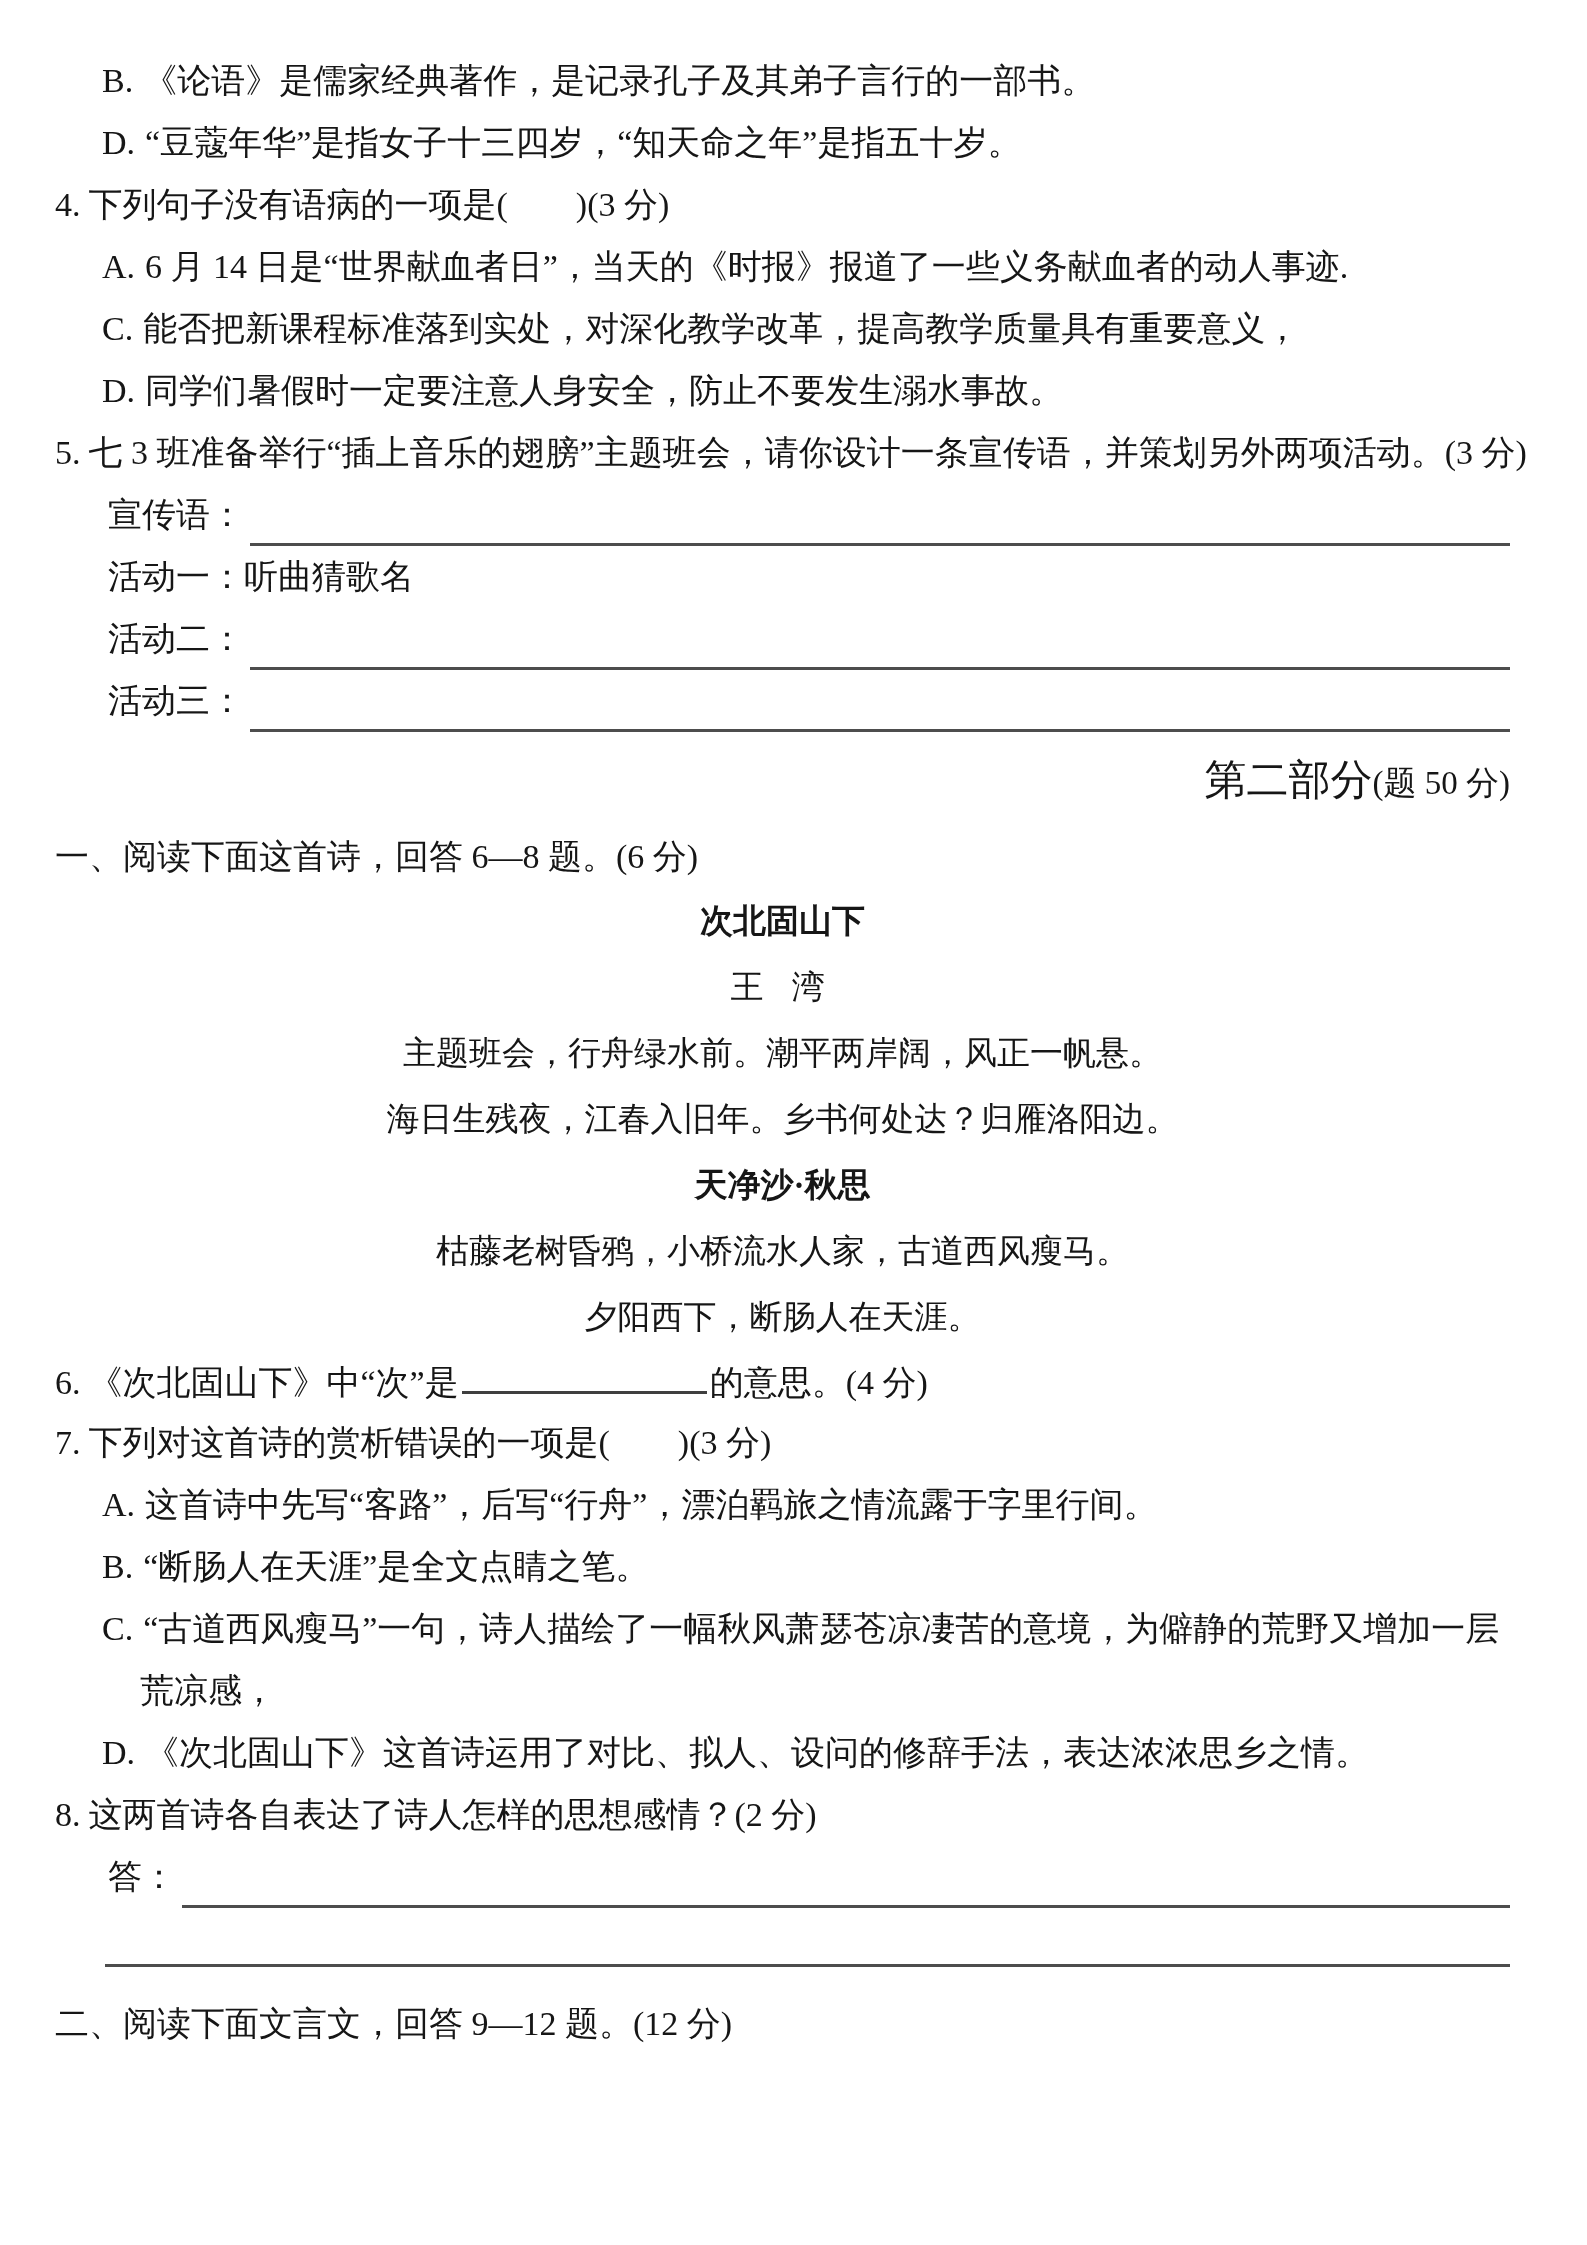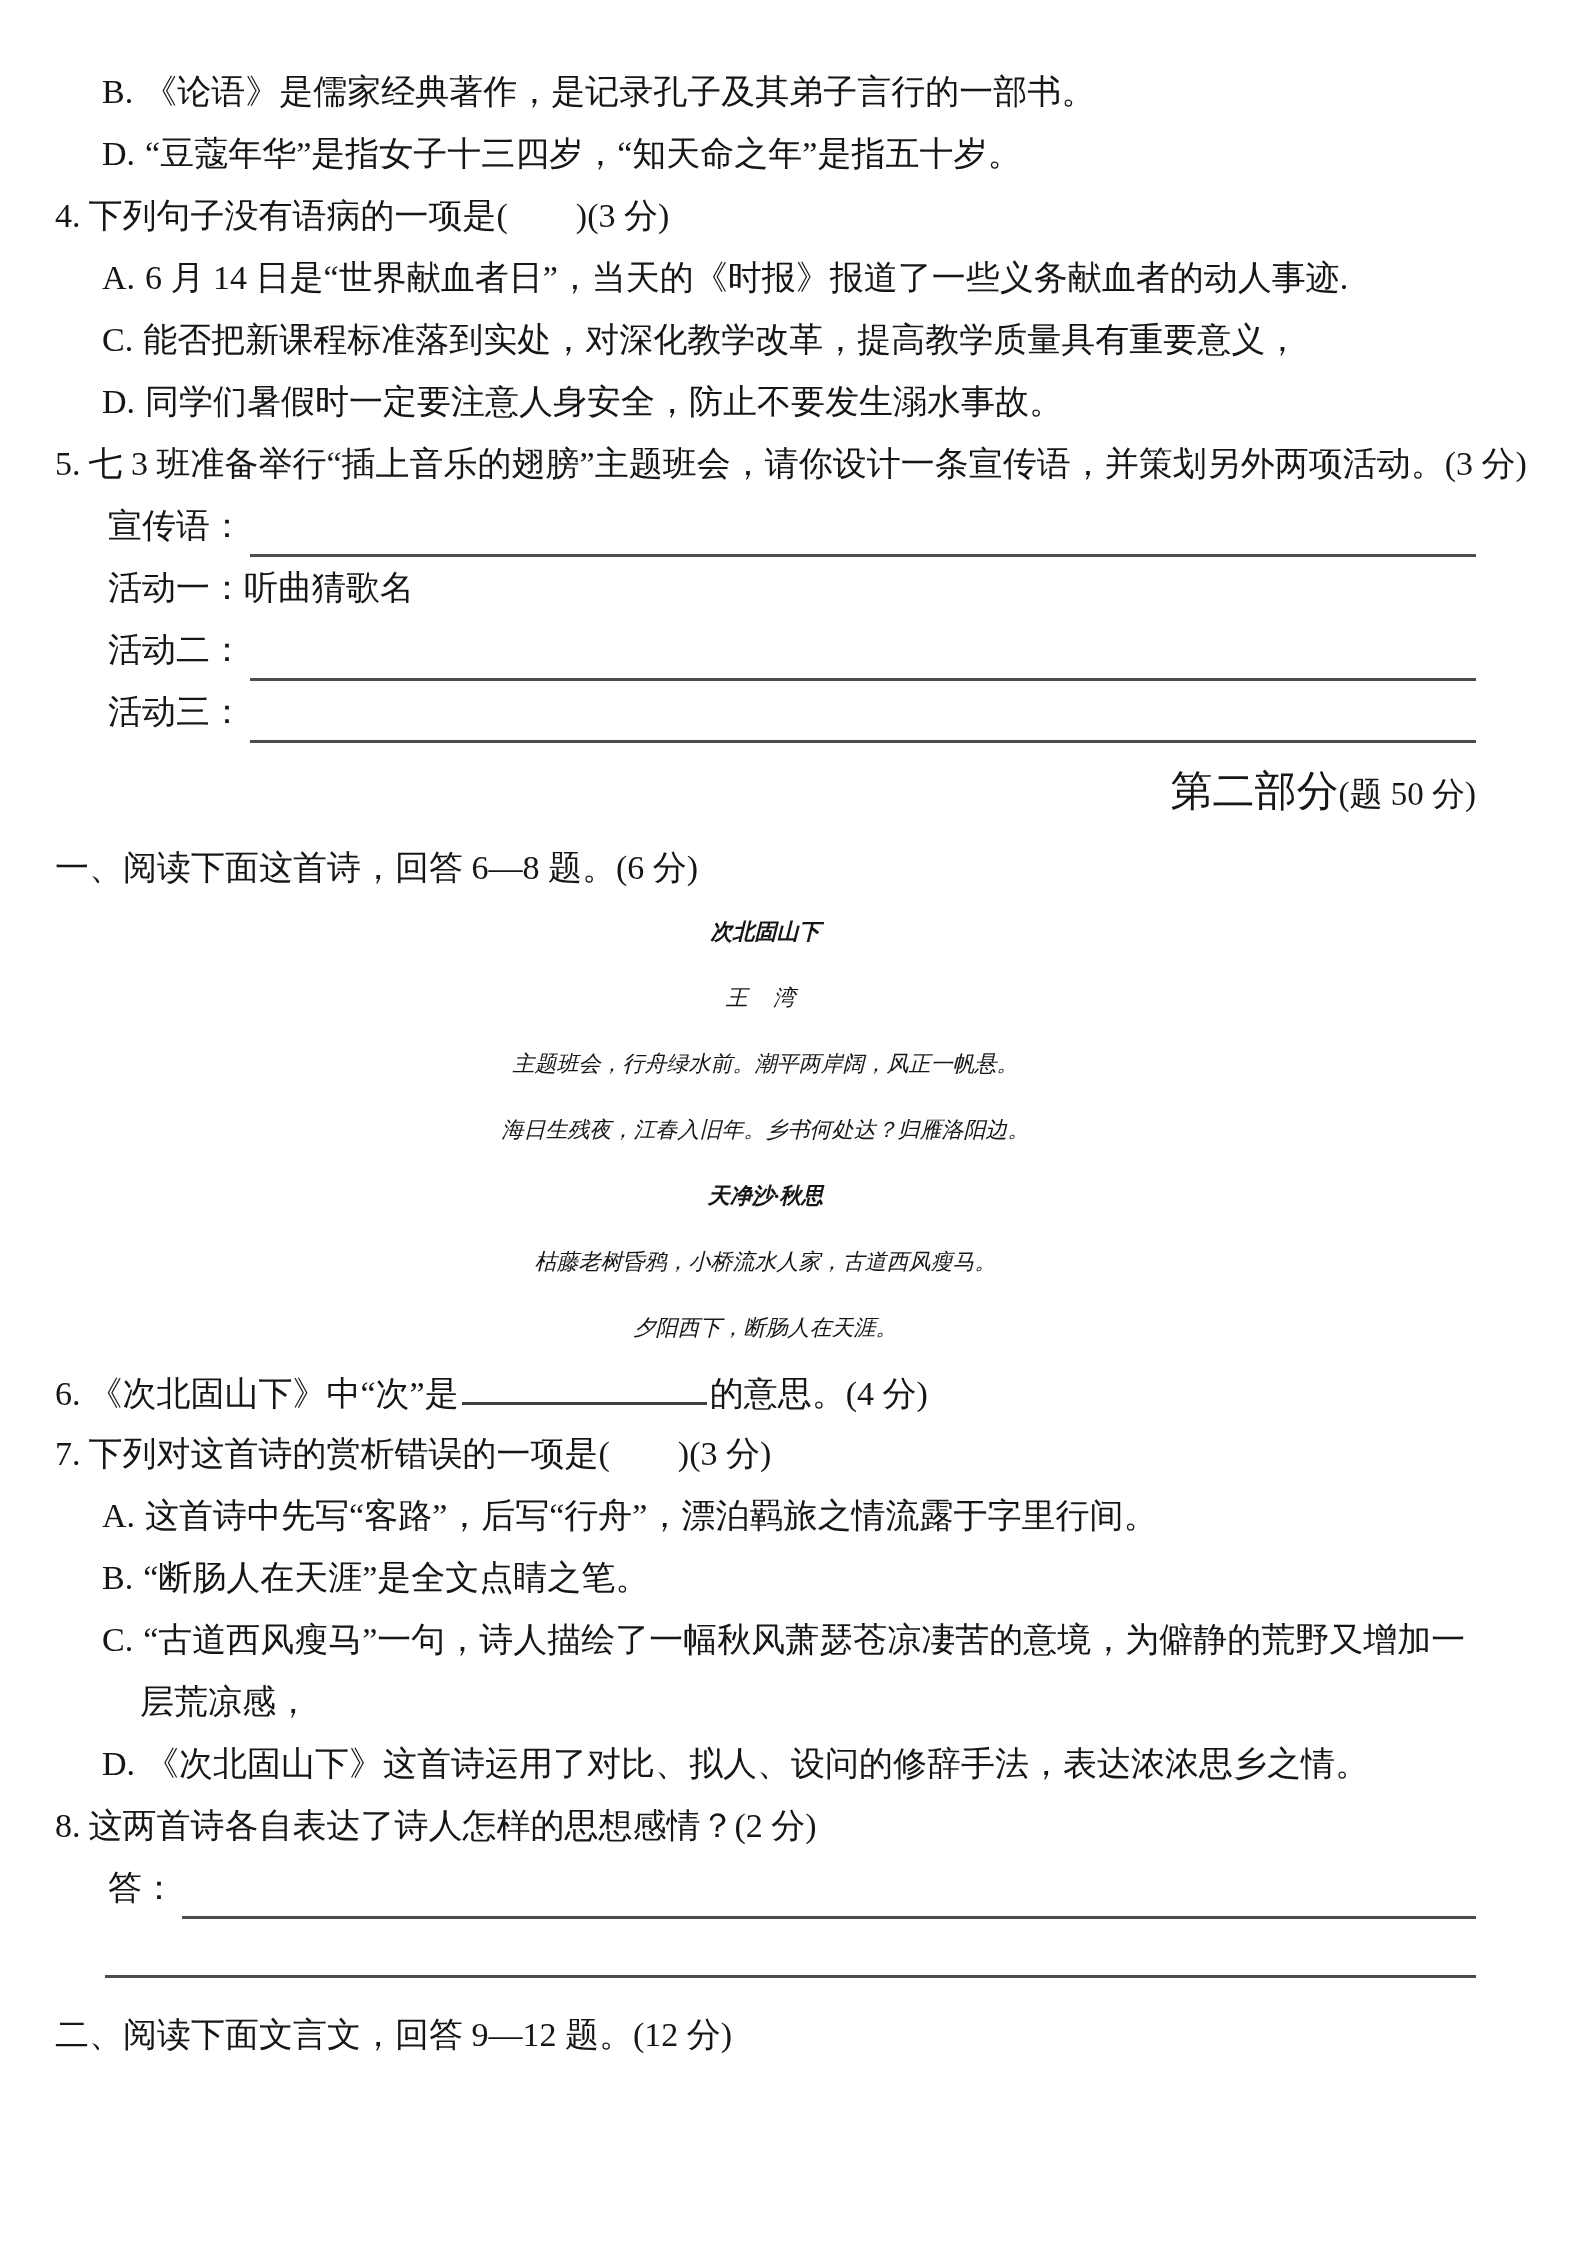--- a/index.html
+++ b/index.html
@@ -3,21 +3,21 @@
 <meta charset="utf-8">
 <style>
   * { margin:0; padding:0; box-sizing:border-box; }
   html, body { background:#ffffff; }
   body {
     width:1587px; height:2245px;
     font-family:"Liberation Serif","DejaVu Serif",serif;
     color:#161616;
     overflow:hidden;
   }
-  .page { padding:50px 111px 0 55px;margin-top:11px; }
+  .page { padding:50px 77px 0 55px; }
 
   .row { font-size:34px; line-height:62px; height:62px; white-space:nowrap; }
   .indent-opt   { padding-left:47px; }
   .indent-field { padding-left:53px; }
   .qnum  { margin-right:8px; }
   .opt-label { margin-right:10px; }
 
   
   .row.wrap { white-space:normal; height:auto; padding-left:85px; text-indent:-38px; }
 
@@ -28,21 +28,21 @@
 
   .inline-blank {
     display:inline-block; width:245px; height:44px;
     border-bottom:3px solid #3f3f3f; vertical-align:baseline; margin:0 3px;
   }
 
   .part-heading { text-align:right; font-size:42px; height:84px; line-height:84px; margin-top:6px; }
   .part-note { font-size:33px; }
 
   .center { text-align:center; }
-  .poem-row { font-size:22px; height:66px; line-height:66px; font-style:italic; }
+  .poem-row { font-size:33px; height:66px; line-height:66px; }
   .poem-title { font-weight:bold; }
   .poem-author { letter-spacing:10px; }
 
   .section-header { margin-top:4px; }
 
   .free-line { height:0; border-bottom:3px solid #4d4d4d; margin:56px 0 0 50px; }
   .after-line { margin-top:26px; }
 </style>
 </head>
 <body>

